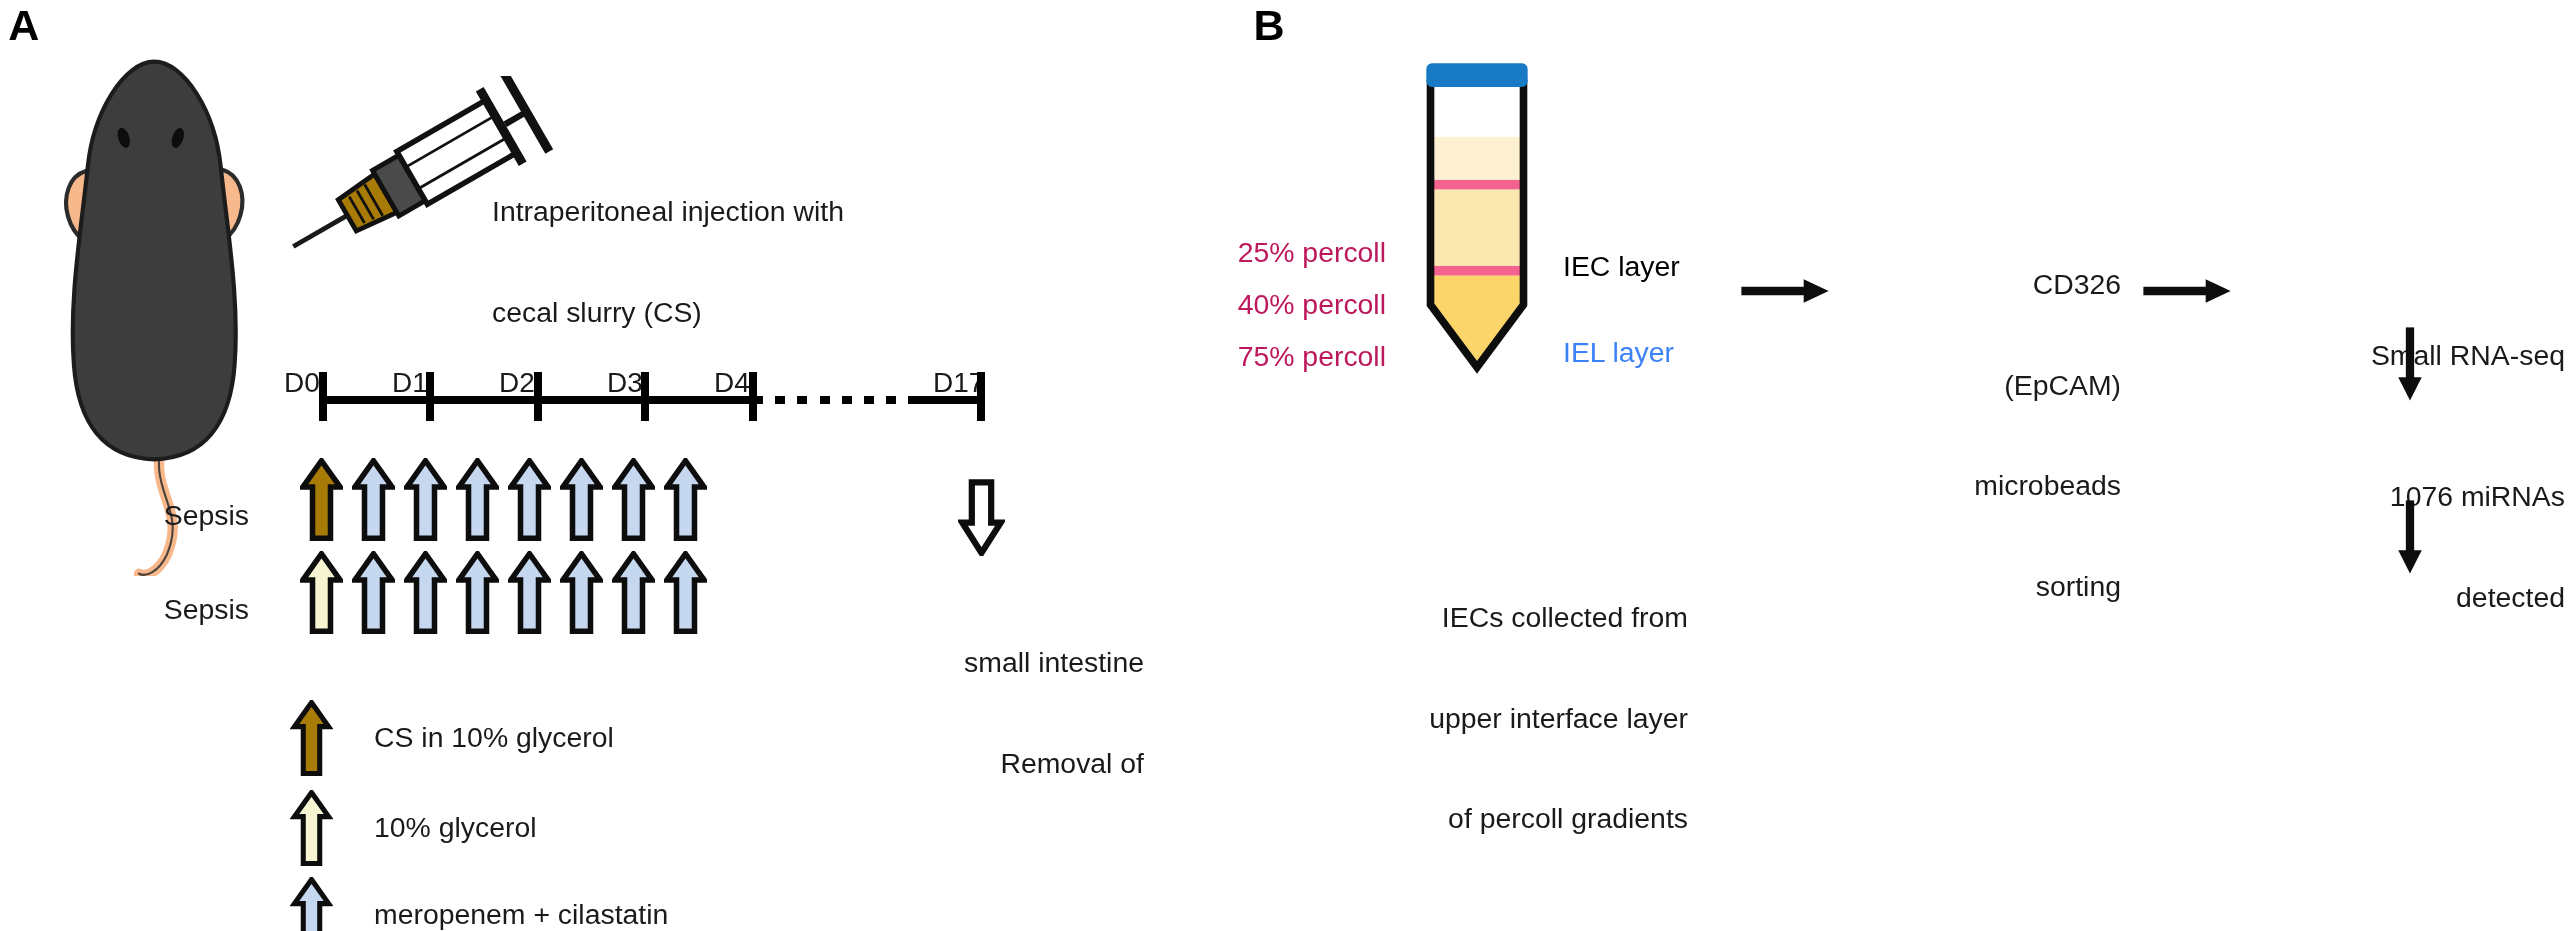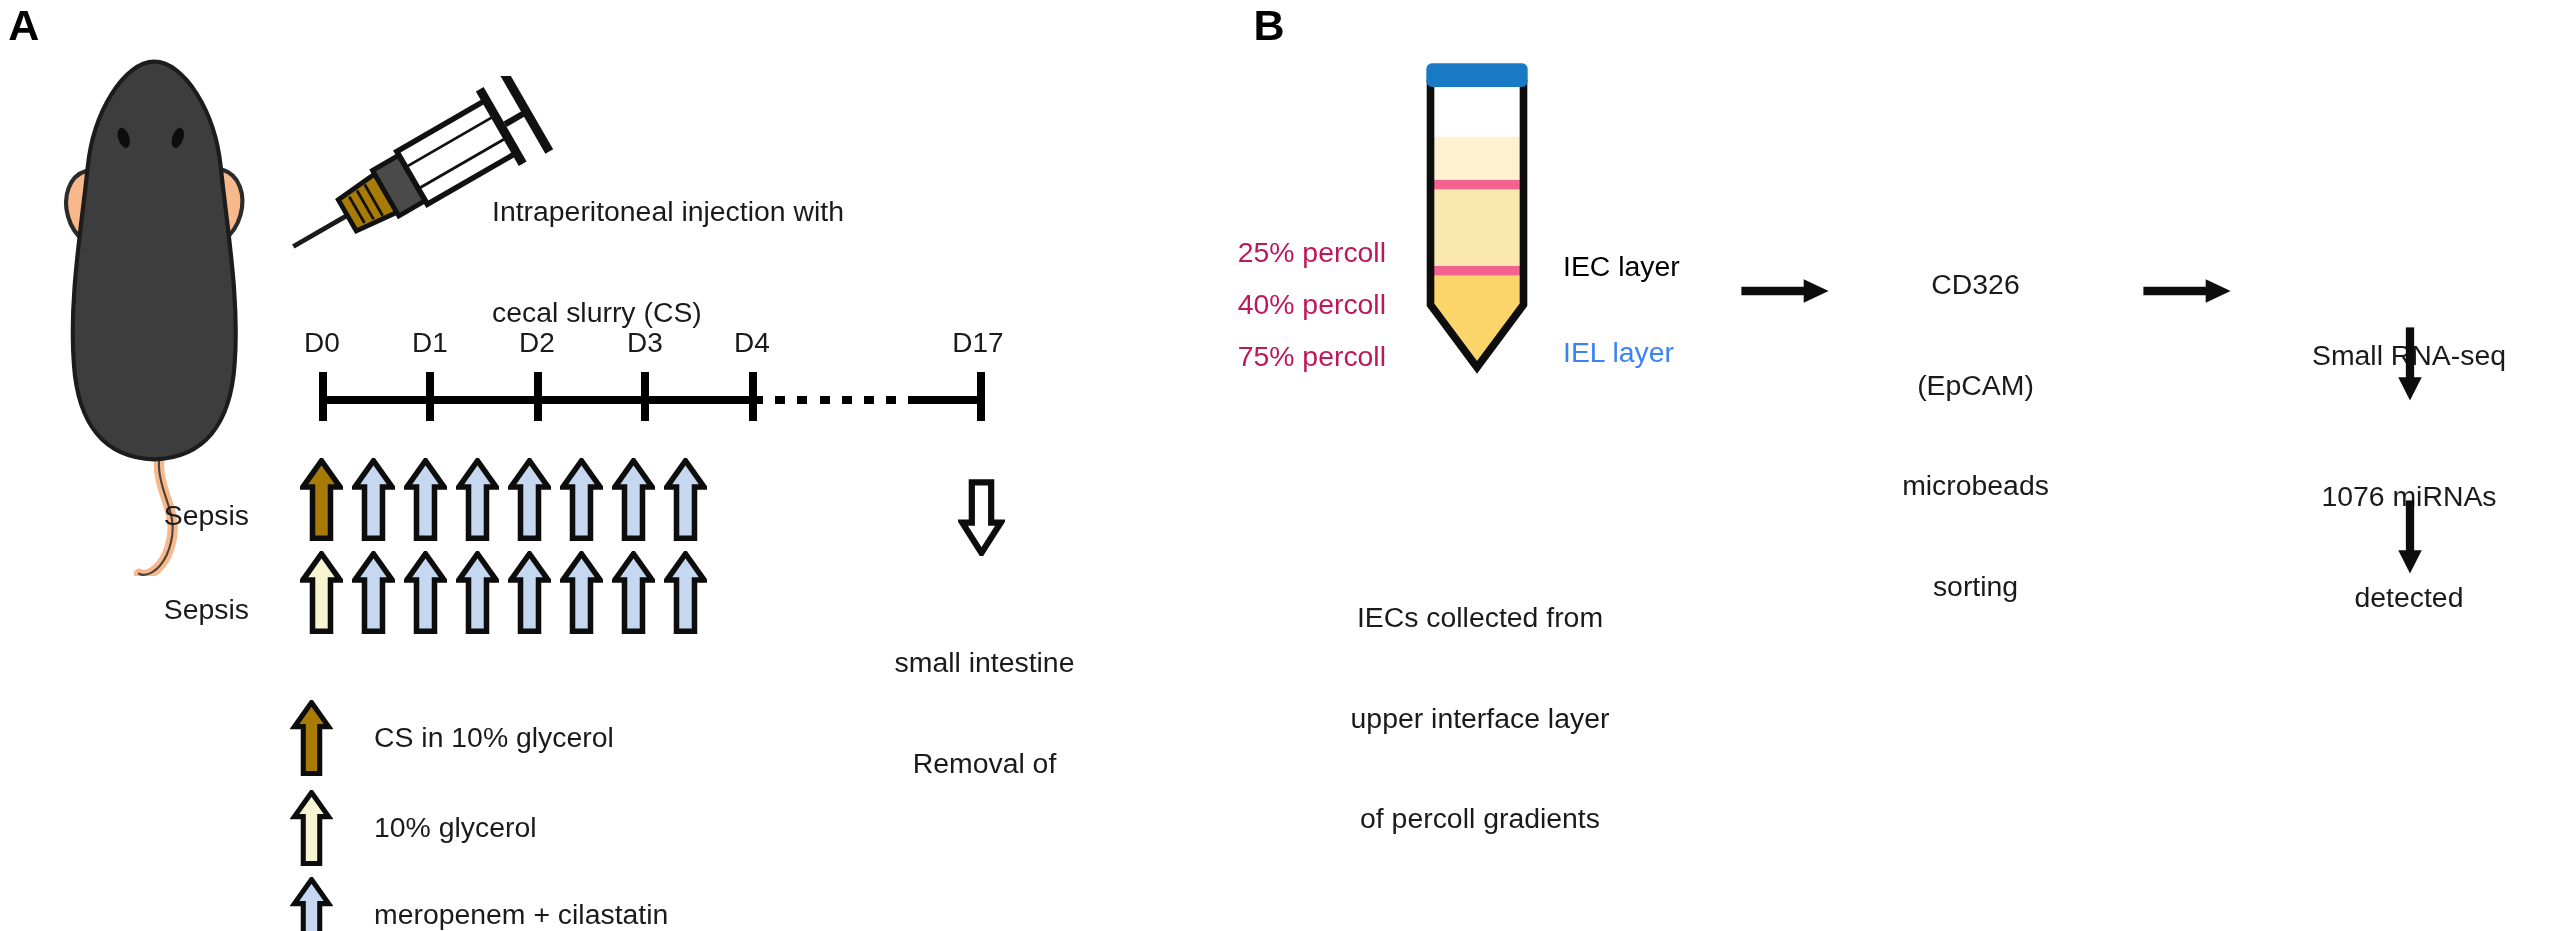--- a/index.html
+++ b/index.html
@@ -22,21 +22,21 @@
     line-height: 1;
     color: #000;
   }
   .txt {
     position: absolute;
     font-size: 28.4px;
     line-height: 1.18;
     color: #1a1a1a;
     white-space: pre;
   }
-  .txt.center { text-align: center; }
+  .txt.center { text-align: right; }
 
   
   #panelA { position: absolute; left: 0; top: 0; width: 1248px; height: 931px; }
 
   
   .mouse-wrap { position: absolute; left: 42px; top: 49px; width: 291px; height: 527px; }
 
   
   .syringe-wrap { position: absolute; left: 263px; top: 76px; width: 291px; height: 208px; }
 
@@ -46,22 +46,22 @@
     background: #000;
   }
   .tl-line { height: 7.6px; }
   .tl-tick { width: 7.6px; height: 49px; }
   .tl-dot  { width: 9.7px; height: 7.6px; background: #000; position: absolute; }
 
   .day-label {
     position: absolute;
     font-size: 28px;
     color: #1a1a1a;
-    text-align: center;
-    white-space: pre;
+    white-space: pre;
+    margin-top: 40px;
   }
 
   .grp-label {
     position: absolute;
     font-size: 28.4px;
     color: #1a1a1a;
     white-space: pre;
     text-align: right;
   }
 

